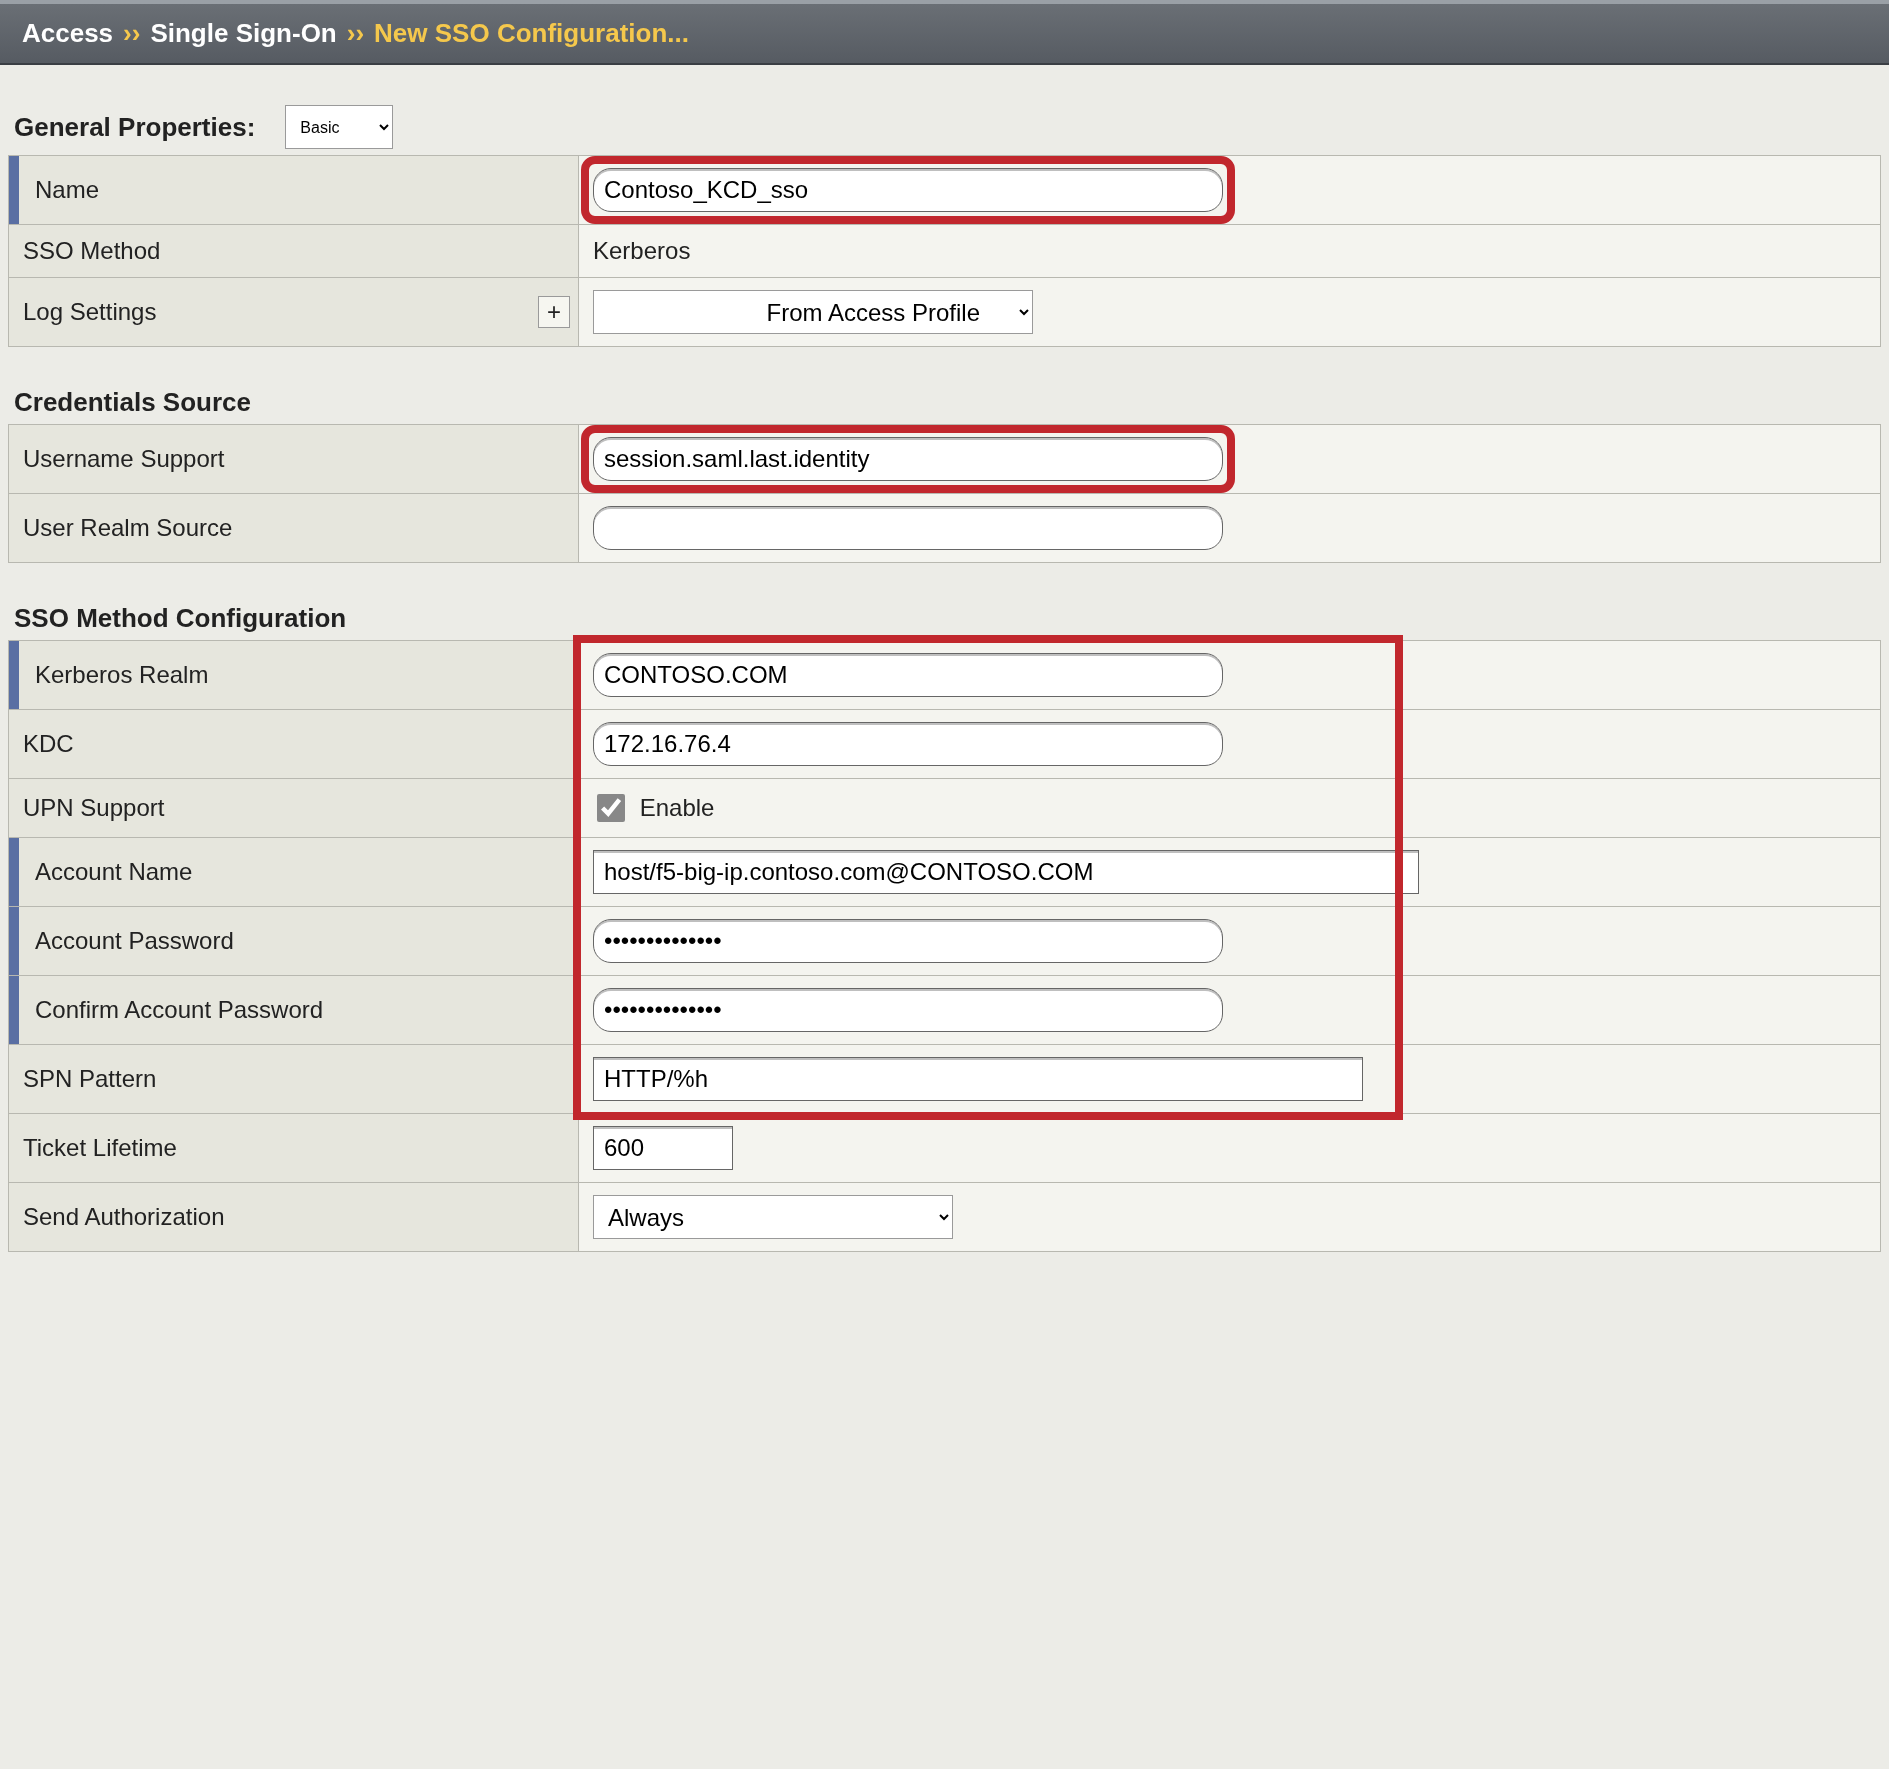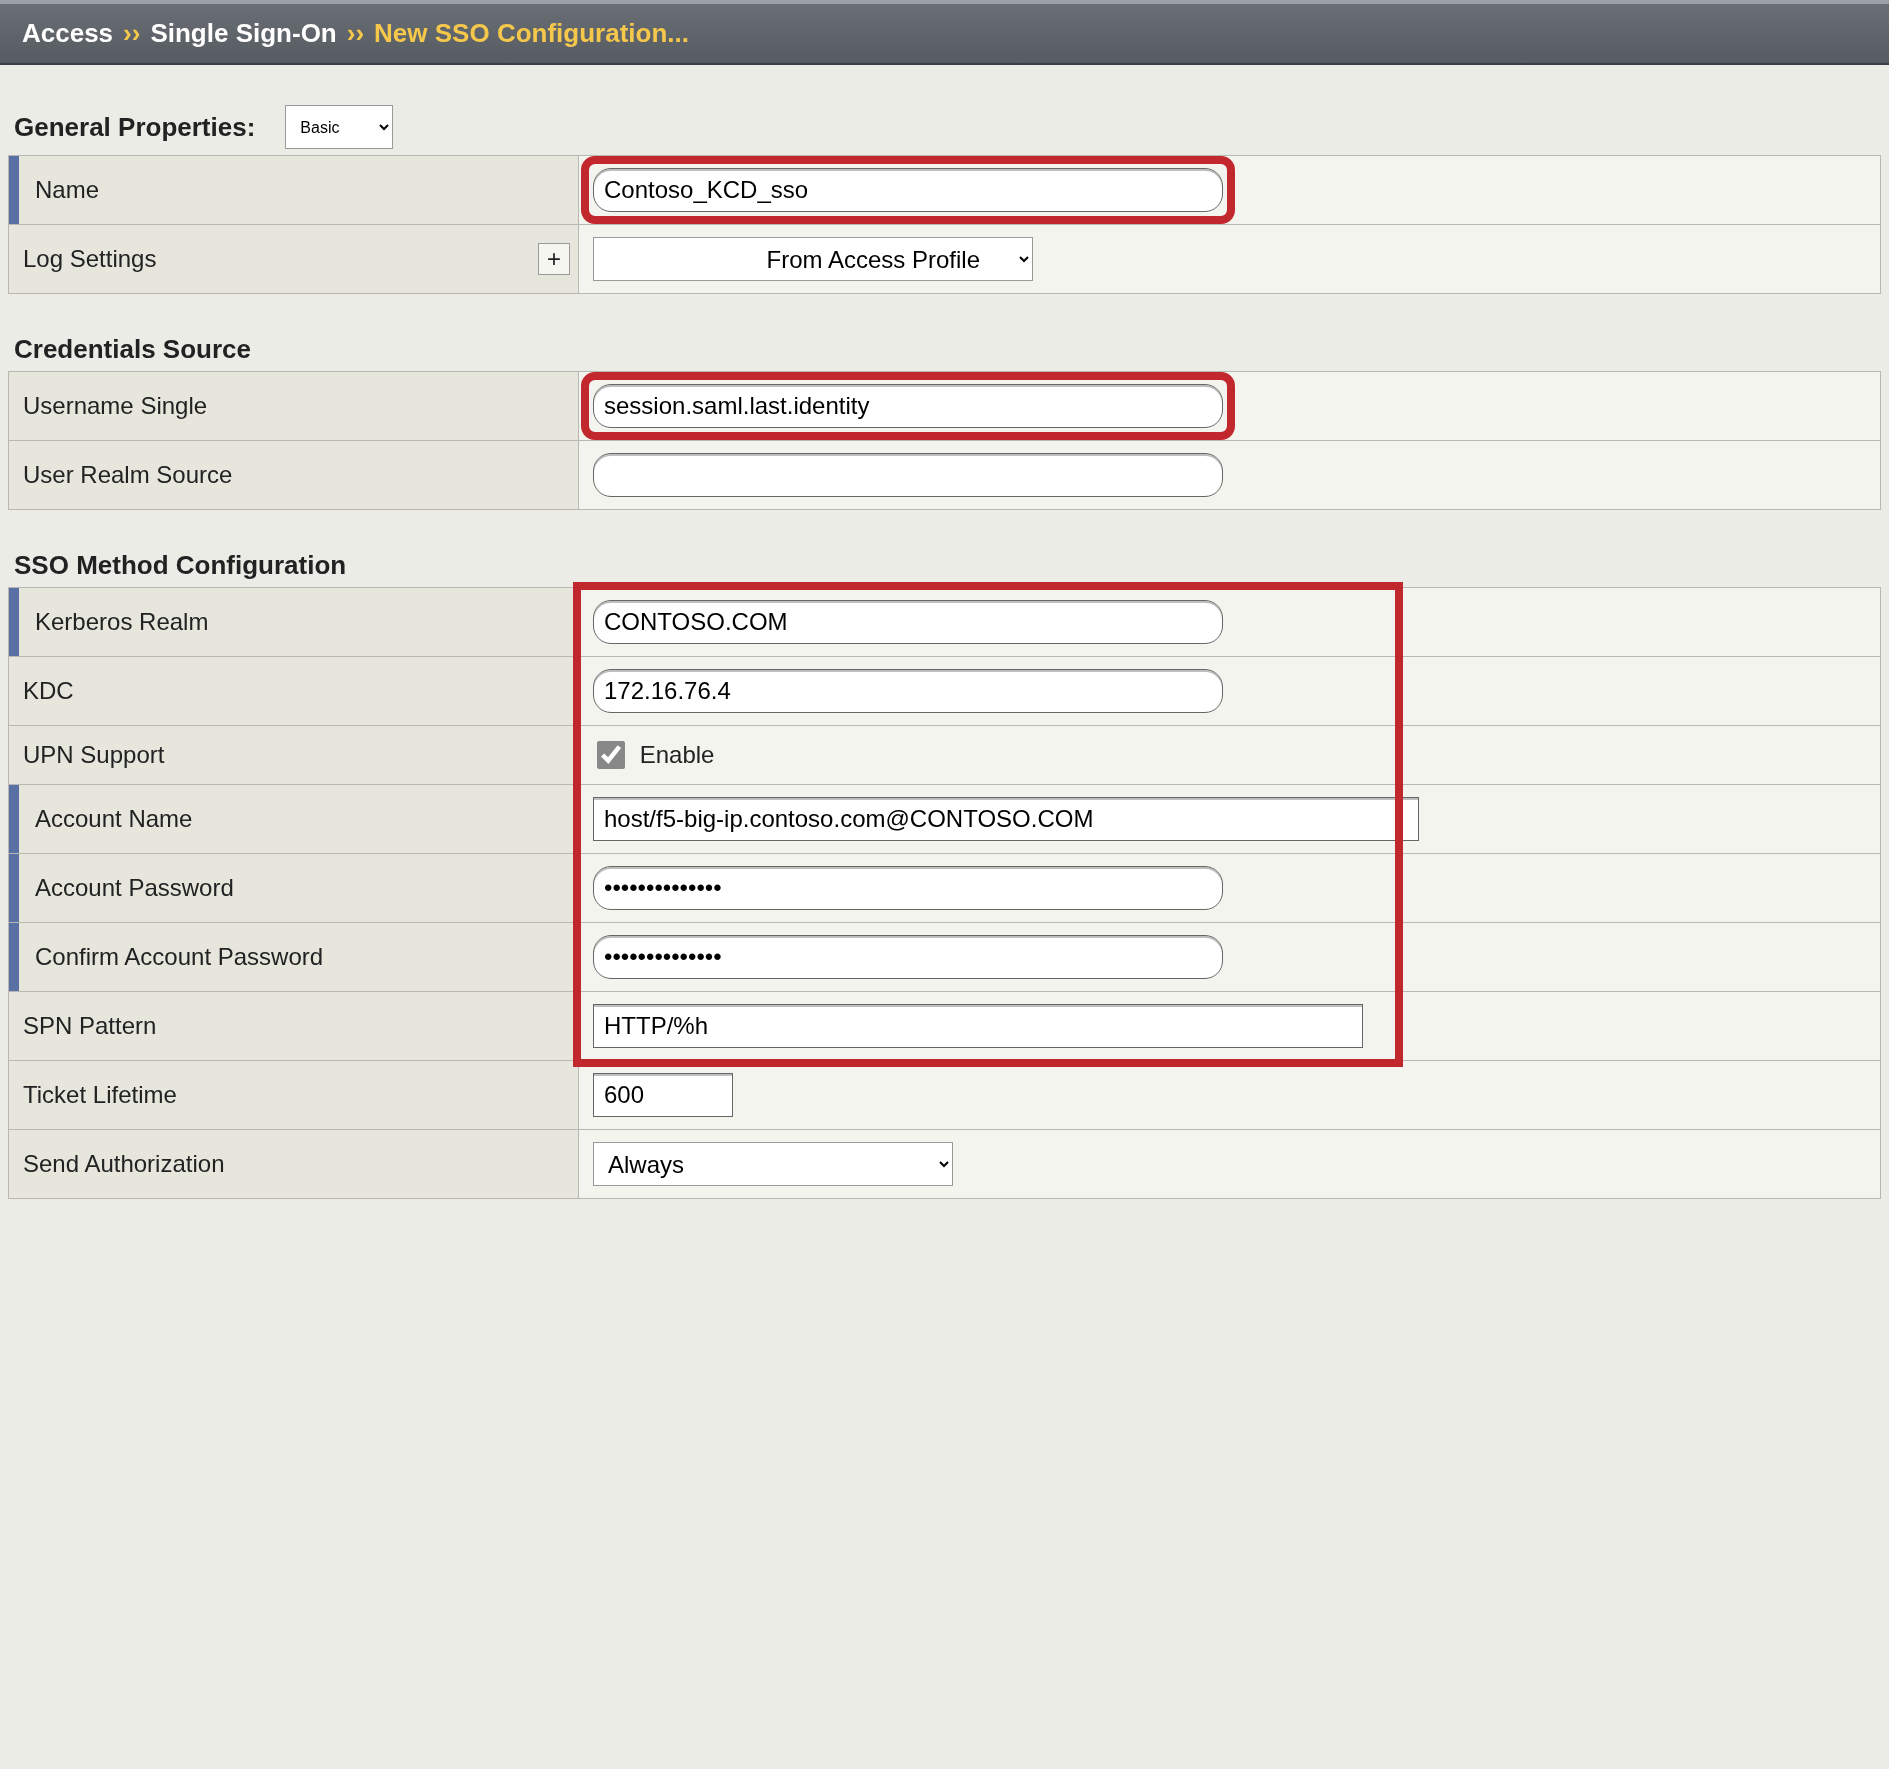--- a/index.html
+++ b/index.html
@@ -154,40 +154,44 @@
     <tbody>
         <tr>
       <td class="label required">Name</td>
       <td class="field">
         <span class="hl">
           <input type="text" class="w-lg" value="Contoso_KCD_sso" style="">
         </span>
       </td>
     </tr>
     <tr>
+      <td class="label">SSO Method</td>
+      <td class="field">Kerberos</td>
+    </tr>
+    <tr>
       <td class="label rel">
         <span>Log Settings</span>
         <span class="plus-btn">+</span>
       </td>
       <td class="field">
         <select class="sel-md">
           <option>From Access Profile</option>
         </select>
       </td>
     </tr>
   </tbody>
     </table>
 
   <div class="section-header">
     <span>Credentials Source</span>
   </div>
   <table class="form">
     <tbody>
         <tr>
-      <td class="label">Username Single</td>
+      <td class="label">Username Support</td>
       <td class="field">
         <span class="hl">
           <input type="text" class="w-lg" value="session.saml.last.identity" style="">
         </span>
       </td>
     </tr>
     <tr>
       <td class="label">User Realm Source</td>
       <td class="field">
         <input type="text" class="w-lg" value="" style="">

